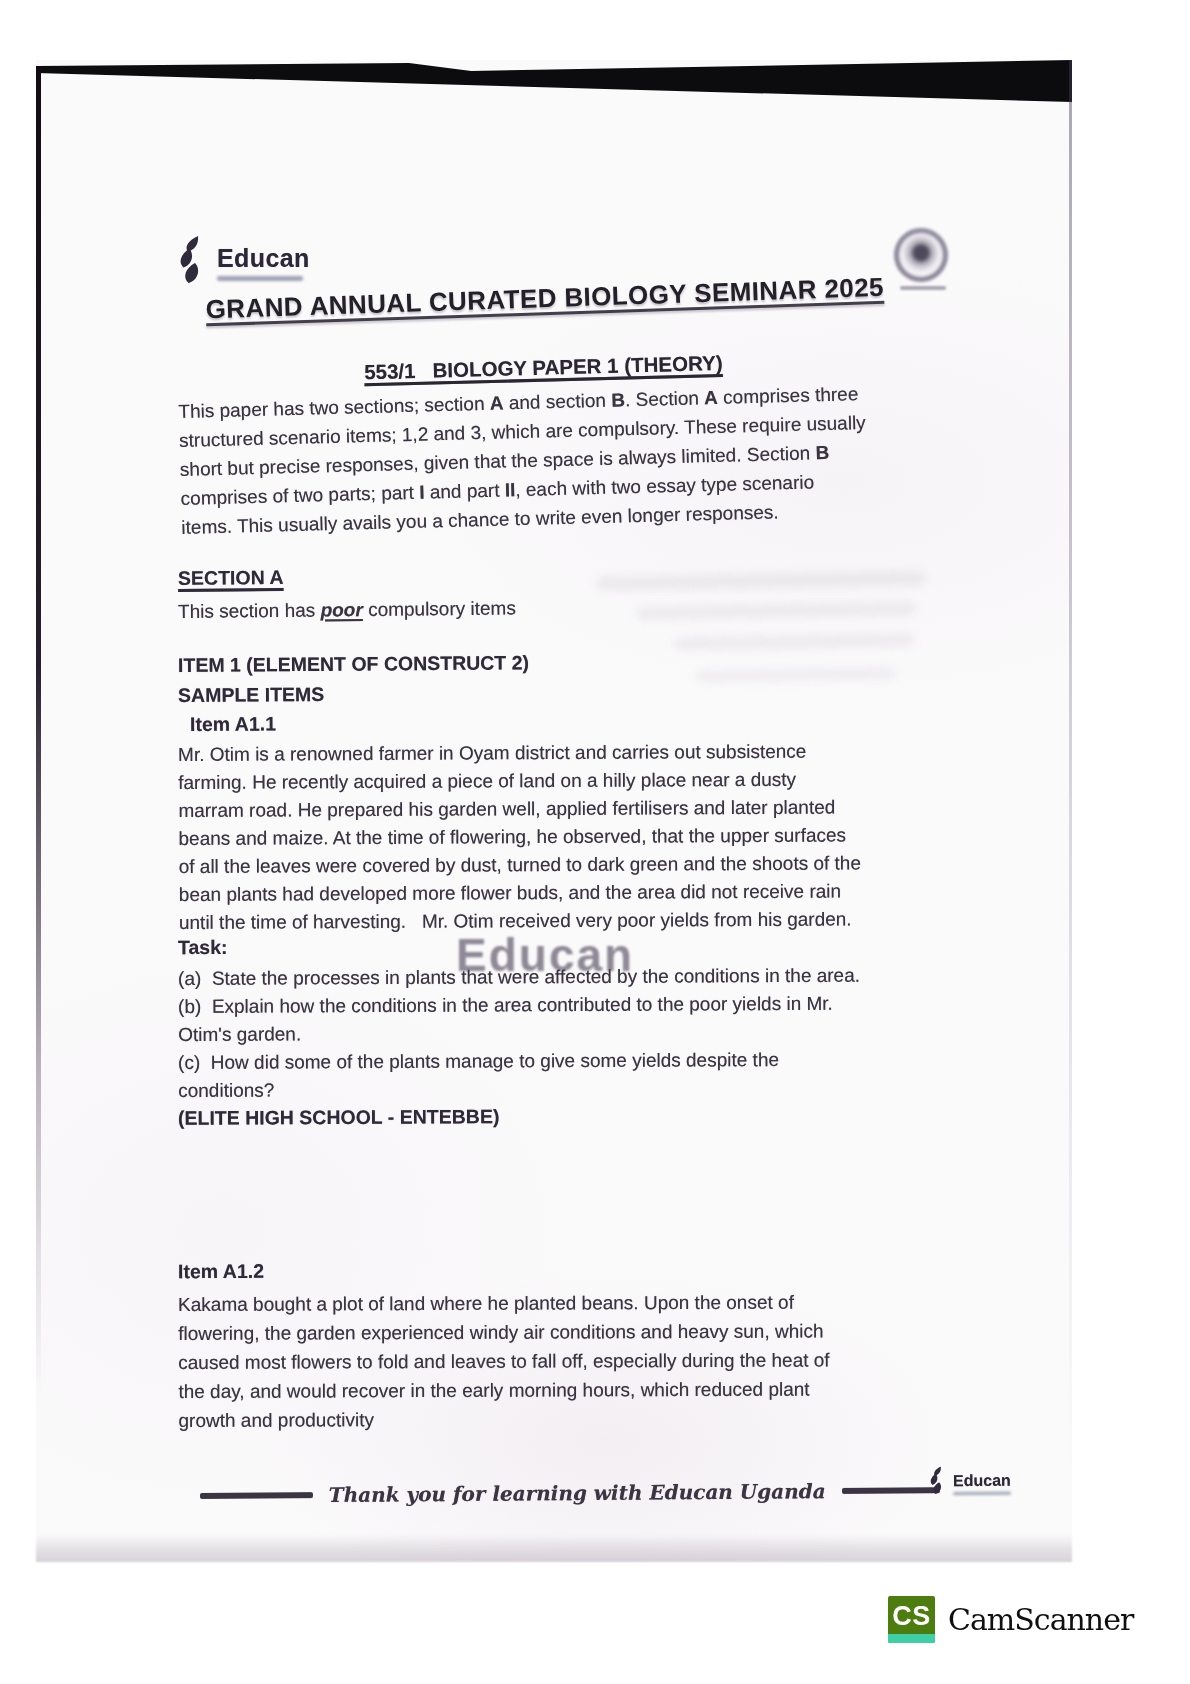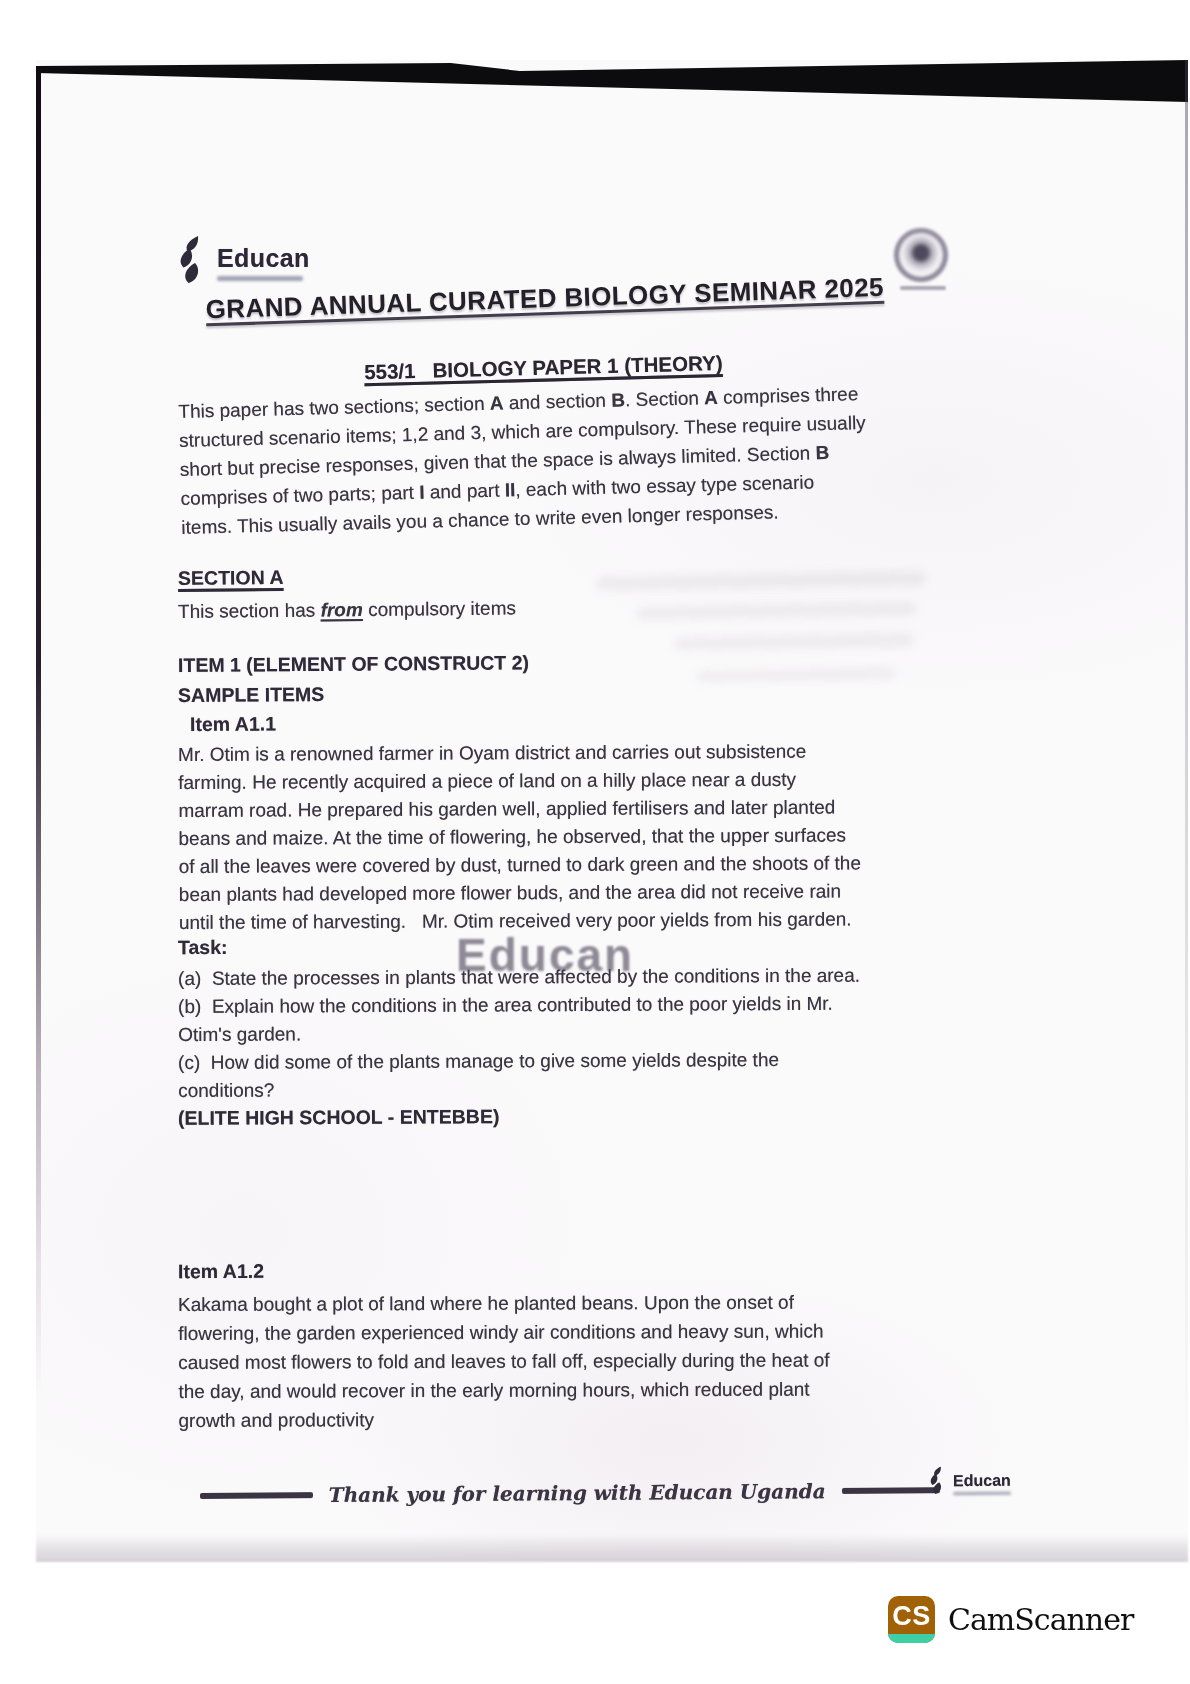--- a/index.html
+++ b/index.html
@@ -3,21 +3,21 @@
 <meta charset="utf-8">
 <style>
   html,body{margin:0;padding:0;}
   body{
     width:1190px;height:1684px;position:relative;overflow:hidden;
     background:#ffffff;
     font-family:"Liberation Sans",sans-serif;
   }
   
   .photo{
-    position:absolute;left:36px;top:60px;width:1152px;height:1502px;
+    position:absolute;left:36px;top:60px;width:1036px;height:1502px;
     background:
       radial-gradient(620px 320px at 78% 28%, rgba(228,219,228,0.22), transparent 70%),
       radial-gradient(520px 420px at 18% 78%, rgba(232,224,232,0.20), transparent 70%),
       radial-gradient(480px 240px at 55% 92%, rgba(222,208,220,0.28), transparent 72%),
       #fbfafb;
   }
   .edge-top{
     position:absolute;left:0;top:0;right:0;height:46px;background:#0c0b0e;
     clip-path:polygon(0 6px,36% 3px,42% 11px,100% 0,100% 42px,0 13px);
     filter:blur(0.6px);
@@ -100,21 +100,21 @@
   .rule.right{width:150px;margin-left:16px;}
   .footer-msg{font-family:"DejaVu Serif",serif;font-style:italic;font-weight:600;
     font-size:20px;color:#3b3443;white-space:nowrap;}
   .footer-logo{left:892px;top:1406px;display:flex;gap:5px;align-items:flex-start;
     transform:rotate(-0.45deg);}
   .footer-logo-name{font-size:16px;font-weight:700;color:#2c2837;line-height:1;padding-top:7px;}
   .tag-blur.small{width:58px;height:3px;margin-top:3px;}
 
   
   .cs-wrap{position:absolute;left:888px;top:1596px;display:flex;align-items:center;gap:13px;}
-  .cs-badge{width:47px;height:47px;border-radius:10px;background:#a16207;position:relative;overflow:hidden;}
+  .cs-badge{width:47px;height:47px;border-radius:2px;background:#4d7c0f;position:relative;overflow:hidden;}
   .cs-badge .cs-txt{position:absolute;left:0;right:0;top:1px;text-align:center;
     color:#fff;font-weight:700;font-size:27px;line-height:38px;letter-spacing:0.5px;}
   .cs-badge .cs-bar{position:absolute;left:0;right:0;bottom:0;height:9px;background:#3ecfa6;}
   .cs-name{font-family:"DejaVu Serif",serif;font-size:30px;color:#101010;letter-spacing:-1px;}
 </style>
 </head>
 <body>
 
 <div class="photo">
 
@@ -141,21 +141,21 @@
     <div class="abs paper-heading ws">553/1   BIOLOGY PAPER 1 (THEORY)</div>
 
     <div class="abs intro ws"><span>This paper has two sections; section </span><span class="b">A</span><span> and section </span><span class="b">B</span><span>. Section </span><span class="b">A</span><span> comprises three</span><br><span>structured scenario items; 1,2 and 3, which are compulsory. These require usually</span><br><span>short but precise responses, given that the space is always limited. Section </span><span class="b">B</span><br><span>comprises of two parts; part </span><span class="b">I</span><span> and part </span><span class="b">II</span><span>, each with two essay type scenario</span><br><span>items. This usually avails you a chance to write even longer responses.</span></div>
 
     <div class="abs smudge" style="left:560px;top:514px;width:330px;height:14px;"></div>
     <div class="abs smudge" style="left:600px;top:545px;width:280px;height:12px;"></div>
     <div class="abs smudge" style="left:638px;top:576px;width:240px;height:12px;"></div>
     <div class="abs smudge" style="left:660px;top:610px;width:200px;height:10px;"></div>
 
     <div class="abs h-bold sec-a">SECTION A</div>
-    <div class="abs sec-note ws"><span>This section has </span><span class="b i u">from</span><span> compulsory items</span></div>
+    <div class="abs sec-note ws"><span>This section has </span><span class="b i u">poor</span><span> compulsory items</span></div>
 
     <div class="abs h-bold item1-h">ITEM 1 (ELEMENT OF CONSTRUCT 2)</div>
     <div class="abs h-bold sample-h">SAMPLE ITEMS</div>
 
     <div class="abs h-bold a11-h">Item A1.1</div>
     <div class="abs a11-body ws">Mr. Otim is a renowned farmer in Oyam district and carries out subsistence<br>farming. He recently acquired a piece of land on a hilly place near a dusty<br>marram road. He prepared his garden well, applied fertilisers and later planted<br>beans and maize. At the time of flowering, he observed, that the upper surfaces<br>of all the leaves were covered by dust, turned to dark green and the shoots of the<br>bean plants had developed more flower buds, and the area did not receive rain<br>until the time of harvesting.   Mr. Otim received very poor yields from his garden.</div>
 
     <div class="abs h-bold task-label">Task:</div>
     <div class="abs task-a ws">(a)  State the processes in plants that were affected by the conditions in the area.</div>
     <div class="abs task-b ws">(b)  Explain how the conditions in the area contributed to the poor yields in Mr.<br>Otim's garden.</div>

